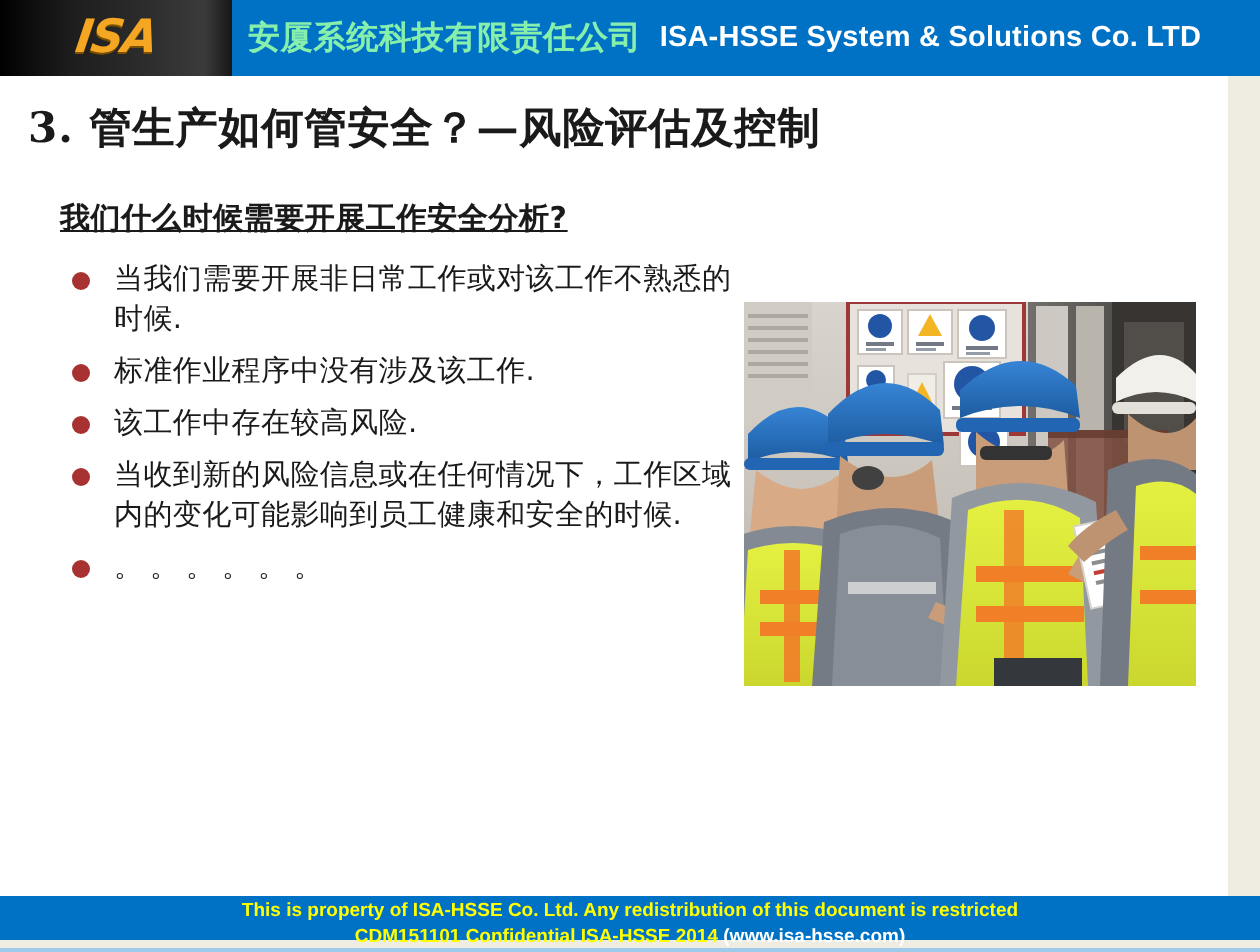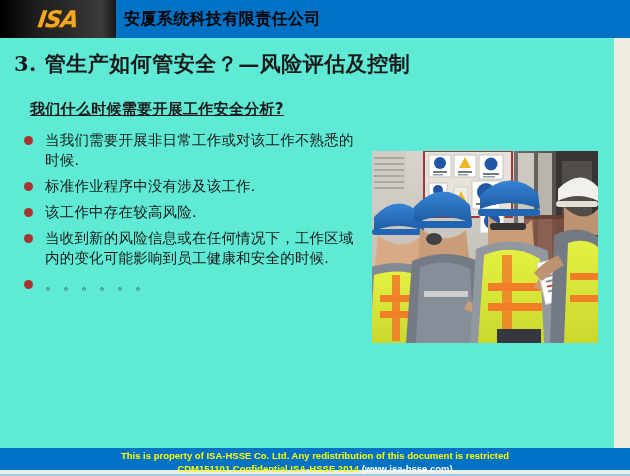--- a/index.html
+++ b/index.html
@@ -56,38 +56,38 @@
     height: 38px;
     display: flex;
     align-items: center;
     gap: 9px;
     white-space: nowrap;
   }
   .hdr-cn {
     font-family: "DejaVu Sans", sans-serif;
     font-size: 16px;
     font-weight: bold;
-    color: #000000;
+    color: #86efac;
     letter-spacing: 0.4px;
   }
   .hdr-en {
     font-family: "Liberation Sans", sans-serif;
     font-size: 14.5px;
     font-weight: bold;
     color: #FFFFFF;
     letter-spacing: 0.1px;
   }
 
   
   .content {
     position: absolute;
     left: 0; top: 38px;
     width: 614px;
     height: 410px;
-    background: #5eead4;
+    background: #ffffff;
   }
 
   .slide-title {
     position: absolute;
     left: 14px;
     top: 12px;
     font-family: "DejaVu Serif", serif;
     font-size: 21px;
     font-weight: bold;
     color: #1A1A1A;
@@ -103,21 +103,21 @@
     font-size: 15px;
     font-weight: bold;
     color: #1A1A1A;
     letter-spacing: 0.3px;
     white-space: nowrap;
     text-decoration: underline;
   }
 
   .bullet-list {
     position: absolute;
-    left: 24px;
+    left: 36px;
     top: 92px;
     width: 330px;
     margin: 0;
     padding: 0;
     list-style: none;
   }
   .bullet-item {
     display: flex;
     align-items: flex-start;
     margin-bottom: 6px;
@@ -200,20 +200,21 @@
 <body>
 
 <div class="slide">
 
   <div class="header">
     <div class="logo-block">
       <span class="logo-text">ISA</span>
     </div>
     <div class="header-titles">
       <span class="hdr-cn">安厦系统科技有限责任公司</span>
+      <span class="hdr-en">ISA-HSSE  System &amp; Solutions Co. LTD</span>
     </div>
   </div>
 
   <div class="content">
 
     <div class="slide-title">3. 管生产如何管安全？—风险评估及控制</div>
 
     <div class="subtitle">我们什么时候需要开展工作安全分析?</div>
 
     <ul class="bullet-list">

